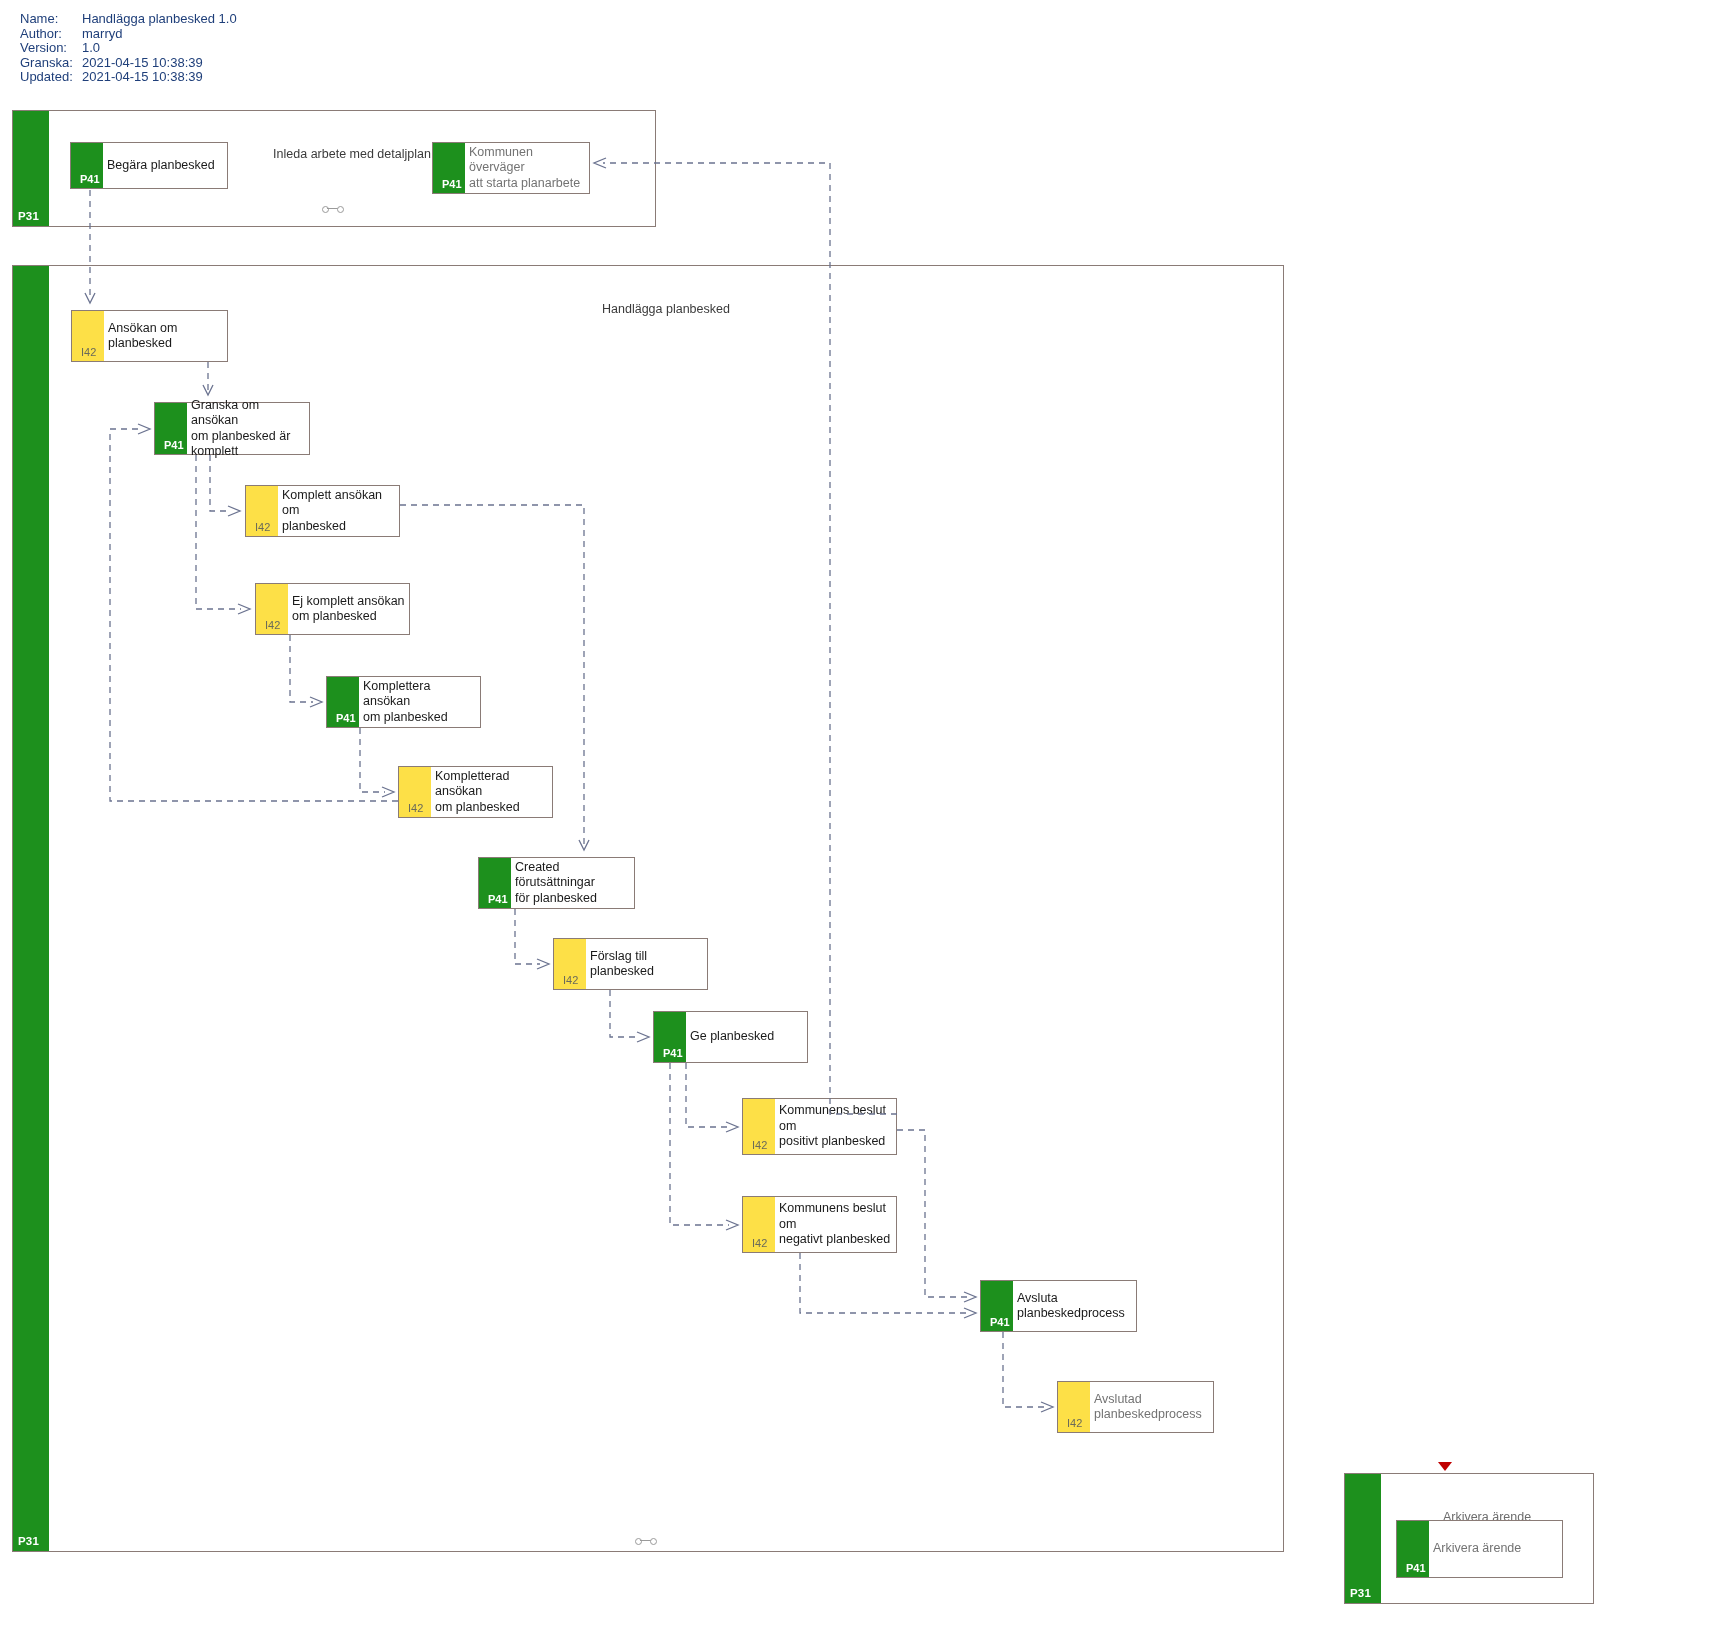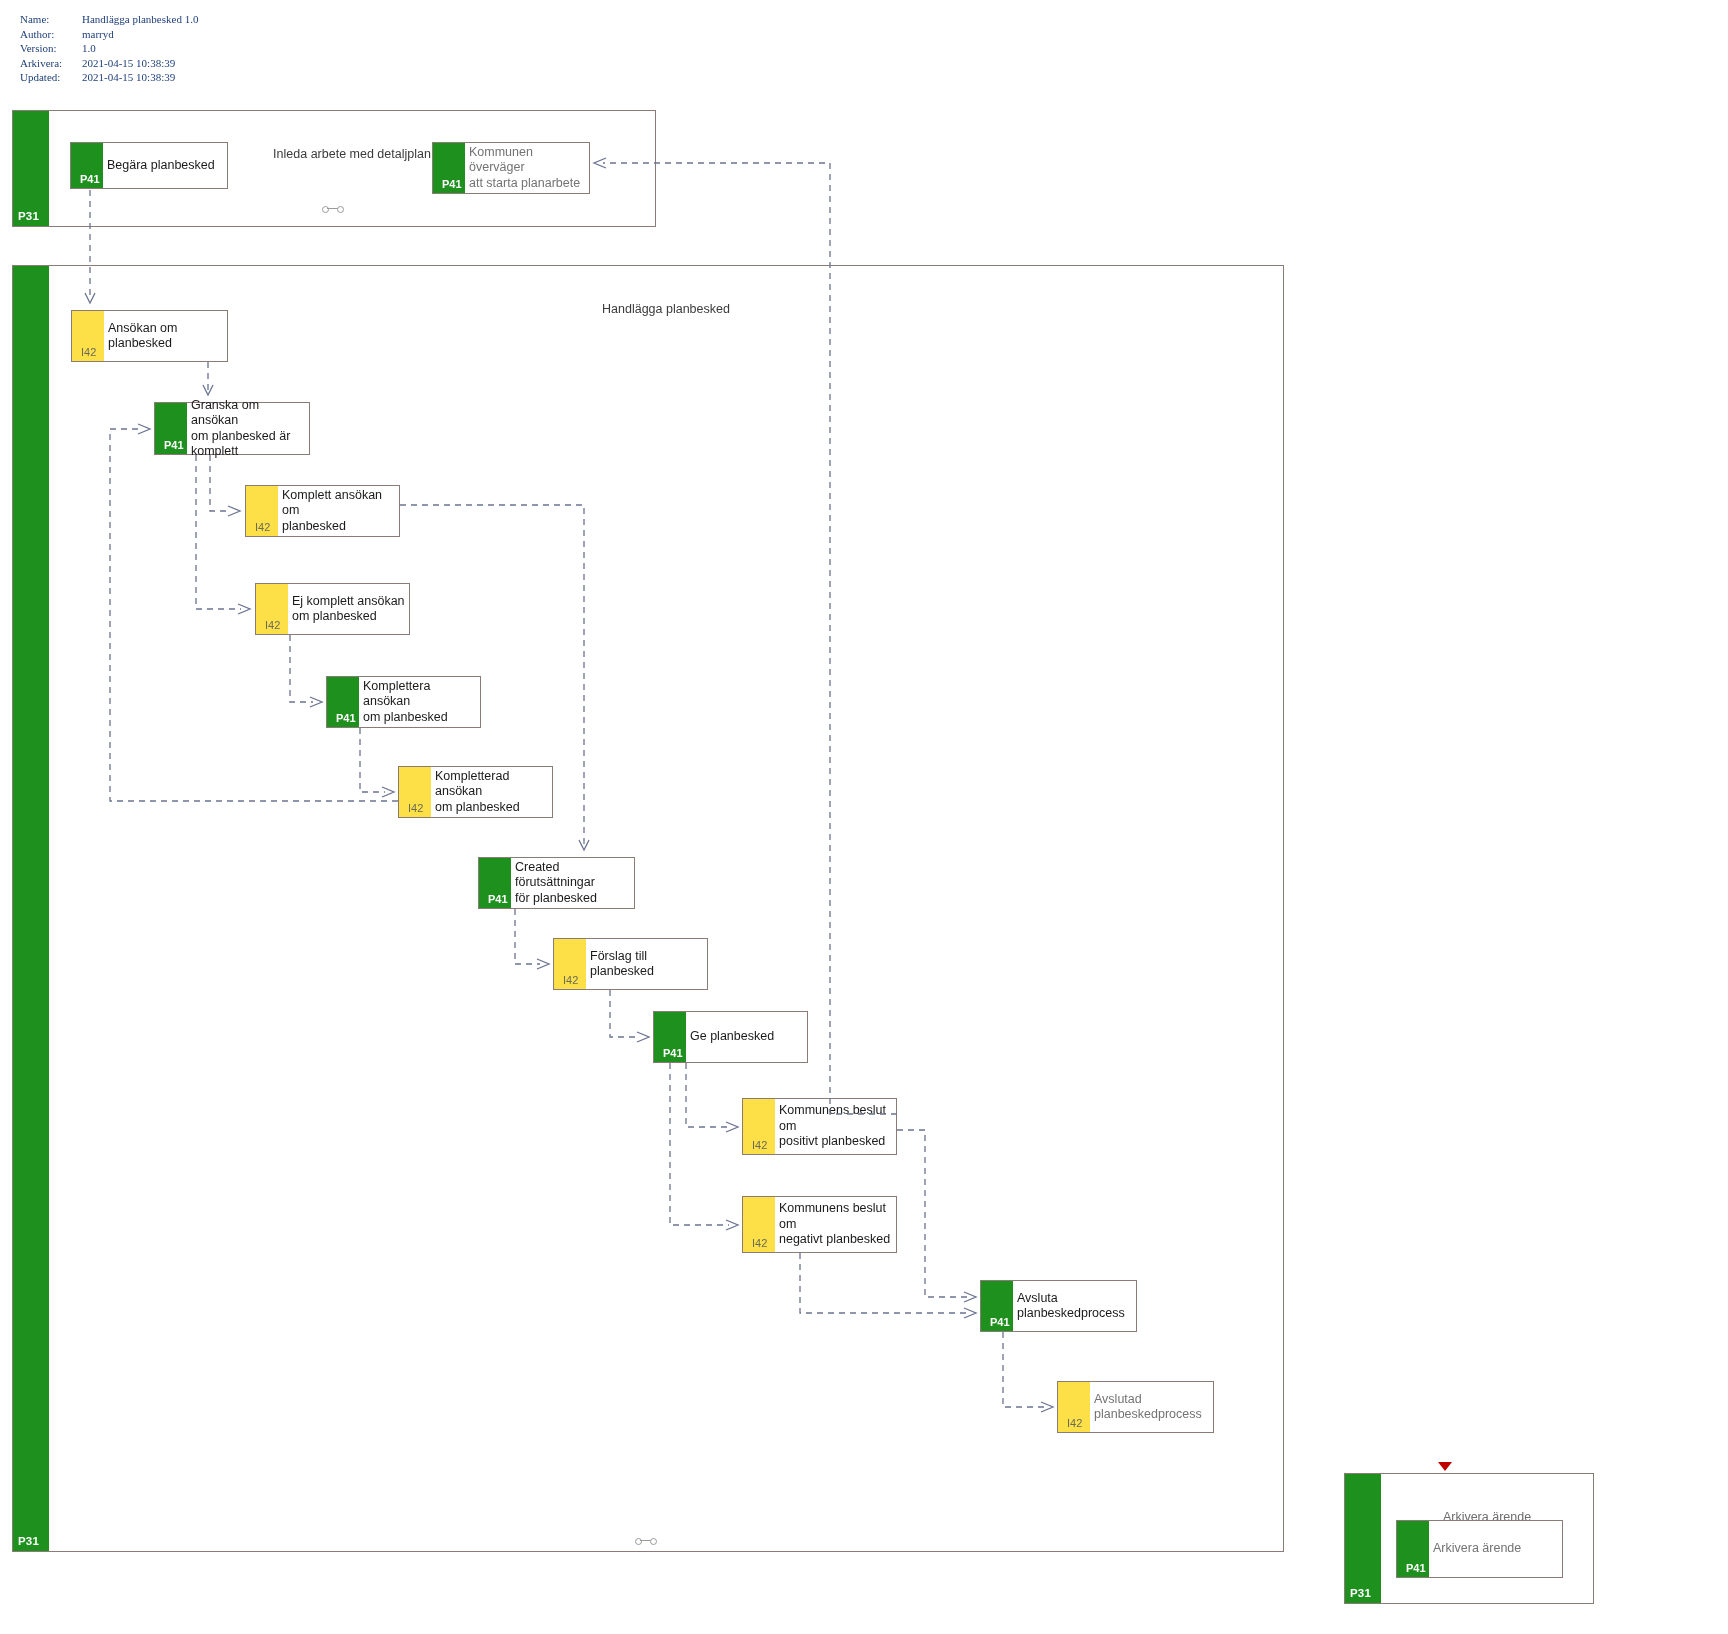--- a/index.html
+++ b/index.html
@@ -4,21 +4,21 @@
 <style>
   html,body{margin:0;padding:0;background:#ffffff;}
   body{
     font-family:"Liberation Sans", sans-serif;
     color:#1a1a1a;
     width:1728px;height:1634px;position:relative;overflow:hidden;
   }
   #canvas{position:absolute;left:0;top:0;width:1728px;height:1634px;}
 
   
-  .meta{position:absolute;left:20px;top:12px;font-size:11px;color:#1f3f7a;line-height:14.6px;font-family:Liberation Serif, serif;}
+  .meta{position:absolute;left:20px;top:12px;font-size:13px;color:#1f3f7a;line-height:14.6px;}
   .meta .row{display:flex;}
   .meta .k{width:62px;flex:0 0 62px;}
   .meta .v{flex:1 1 auto;}
 
   
   .pool{position:absolute;border:1px solid #8a7b76;background:#ffffff;box-sizing:border-box;}
   .pool-bar{position:absolute;left:0;top:0;bottom:0;width:36px;background:#1d901d;}
   .pool-bar .code{position:absolute;left:5px;bottom:4px;color:#ffffff;font-size:11.5px;font-weight:bold;letter-spacing:.2px;}
   .pool-title{position:absolute;left:36px;right:0;top:6px;text-align:center;font-size:12.5px;color:#3b3b3b;margin-top:30px;}
   .pool-title.grey{color:#6d6d6d;}
@@ -60,21 +60,21 @@
     </div>
     <div class="row">
       <span class="k">Author:</span>
       <span class="v">marryd</span>
     </div>
     <div class="row">
       <span class="k">Version:</span>
       <span class="v">1.0</span>
     </div>
     <div class="row">
-      <span class="k">Arkivera:</span>
+      <span class="k">Granska:</span>
       <span class="v">2021-04-15 10:38:39</span>
     </div>
     <div class="row">
       <span class="k">Updated:</span>
       <span class="v">2021-04-15 10:38:39</span>
     </div>
   </div>
 
   <div class="pool" style="left:12px;top:110px;width:644px;height:117px;">
     <div class="pool-bar">

